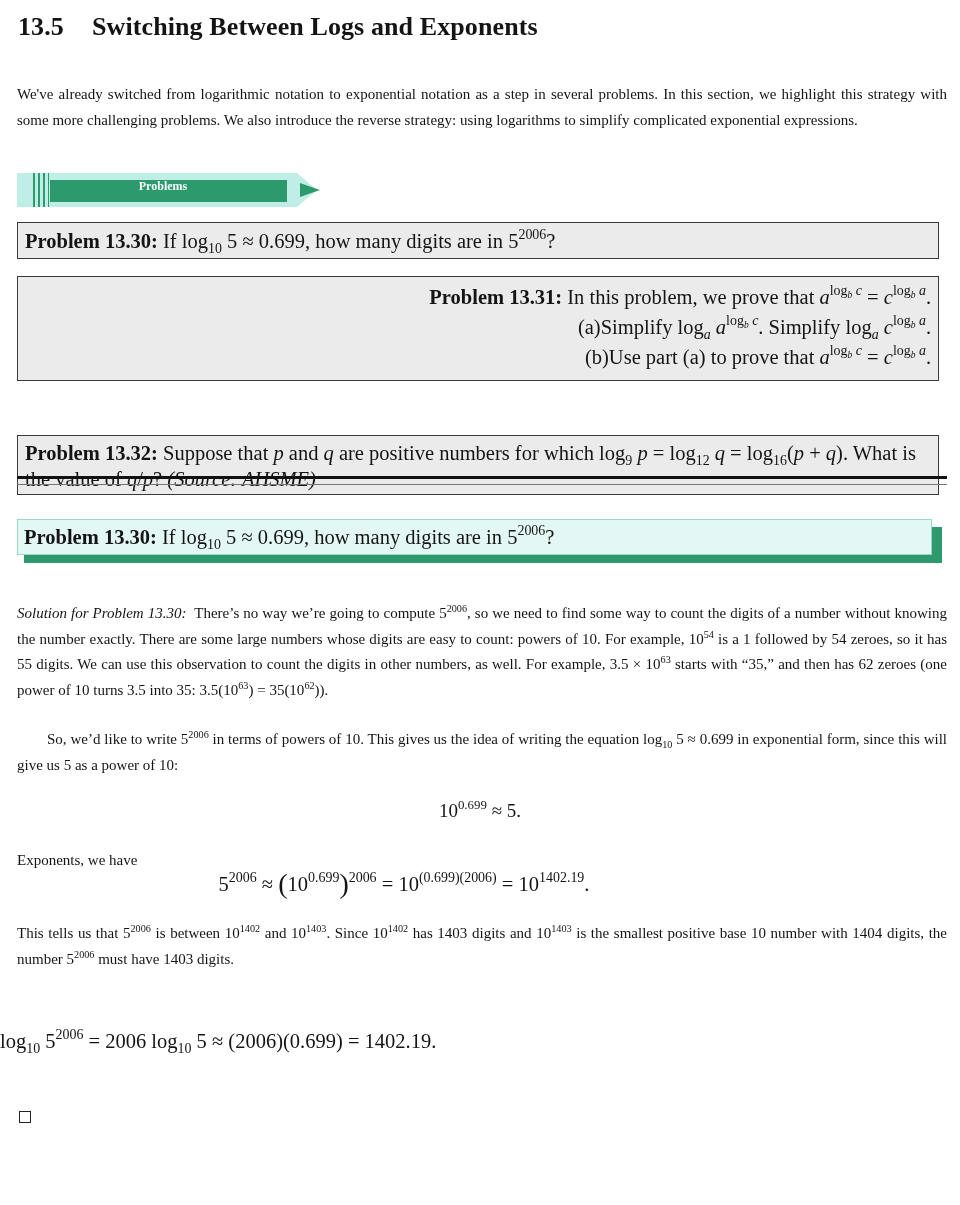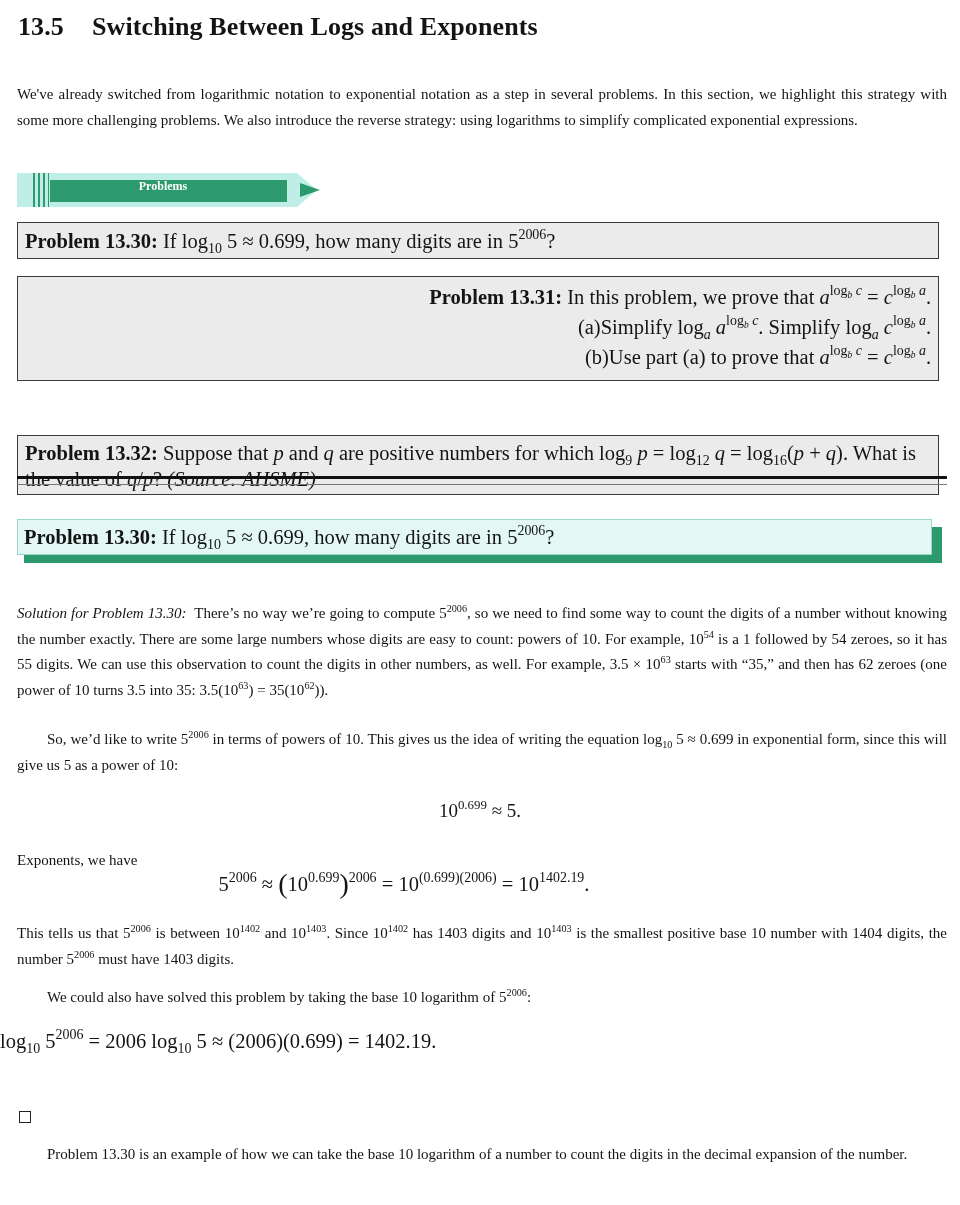--- a/index.html
+++ b/index.html
@@ -99,22 +99,20 @@
   <div class="p s2">So, we’d like to write 5<sup>2006</sup> in terms of powers of 10. This gives us the idea of writing the equation log<sub>10</sub> 5 ≈ 0.699 in exponential form, since this will give us 5 as a power of 10:</div>
 
   <div class="eq1">10<sup>0.699</sup> ≈ 5.</div>
 
   <div class="p therefore">Exponents, we have</div>
 
   <div class="eq2">5<sup>2006</sup> ≈ <span class="paren">(</span>10<sup>0.699</sup><span class="paren">)</span><sup>2006</sup> = 10<sup>(0.699)(2006)</sup> = 10<sup>1402.19</sup>.</div>
 
   <div class="p s3">This tells us that 5<sup>2006</sup> is between 10<sup>1402</sup> and 10<sup>1403</sup>. Since 10<sup>1402</sup> has 1403 digits and 10<sup>1403</sup> is the smallest positive base 10 number with 1404 digits, the number 5<sup>2006</sup> must have 1403 digits.</div>
 
-  <div class="p s4">We could also have solved this problem by taking the base 10 logarithm of 5<sup>2006</sup>:</div>
 
   <div class="eq3">log<sub>10</sub> 5<sup>2006</sup> = 2006 log<sub>10</sub> 5 ≈ (2006)(0.699) = 1402.19.</div>
 
 
   <div class="qed"></div>
 
-  <div class="p s6">Problem 13.30 is an example of how we can take the base 10 logarithm of a number to count the digits in the decimal expansion of the number.</div>
 
 </div>
 
 </body></html>

